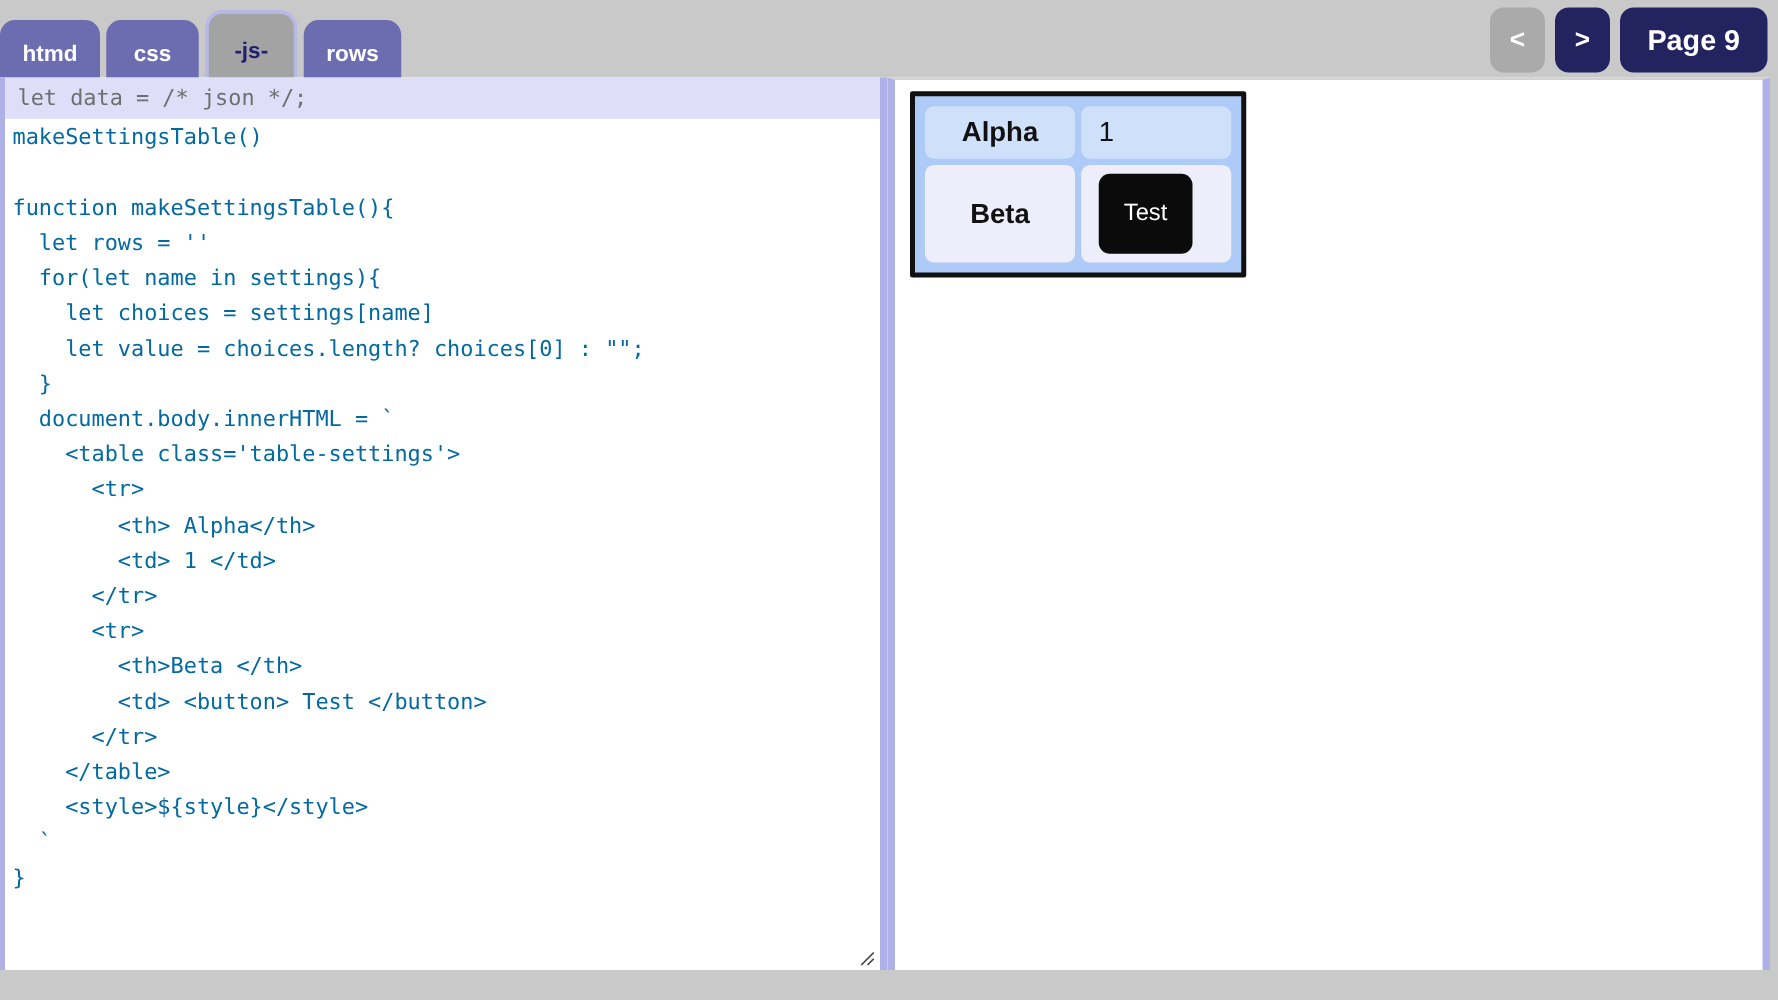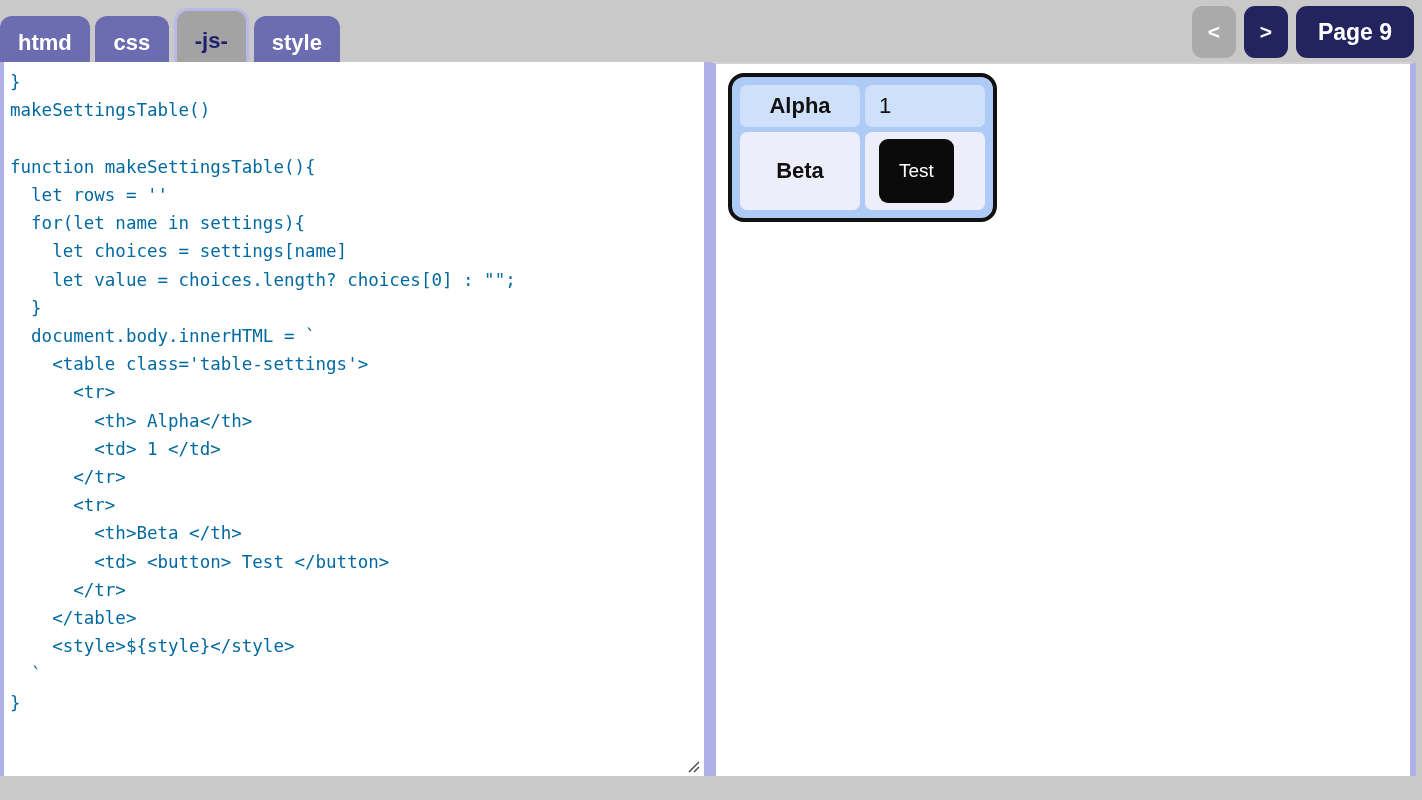--- a/index.html
+++ b/index.html
@@ -20,21 +20,21 @@
   .tab{
     height:54px;
     min-width:74px;
     margin-right:5px;
     padding:0 18px;
     background:#6c6cb0;
     color:#ffffff;
     border:none;
     border-radius:12px 12px 0 0;
     font-family:"Liberation Sans", sans-serif;
-    font-size:22px;
+    font-size:18px;
     font-weight:bold;
     display:flex;align-items:center;justify-content:center;
     cursor:pointer;
     box-sizing:border-box;
   }
   .tab.active{
     background:#a3a3a3;
     color:#20206e;
     border:3px solid #b9b9e8;
     border-bottom:none;
@@ -110,21 +110,21 @@
     border-right:6px solid #b0b0e8;
     box-sizing:border-box;
     overflow:hidden;
   }
   .table-settings{
     position:absolute;left:12px;top:9px;
     border-collapse:separate;
     border-spacing:5px;
     background:#aecbf7;
     border:4px solid #111111;
-    border-radius:16px;
+    border-radius:2px;
     padding:3px;
   }
   .table-settings th,
   .table-settings td{
     border:none;
     border-radius:7px;
     padding:7px 14px;
     font-family:"Liberation Sans", sans-serif;
     font-size:22px;
     text-align:left;
@@ -158,21 +158,21 @@
 <body>
 
 <div class="app">
 
   <div class="topbar">
 
     <div class="tabs">
       <button class="tab">htmd</button>
       <button class="tab">css</button>
       <button class="tab active">-js-</button>
-      <button class="tab">style</button>
+      <button class="tab">rows</button>
     </div>
 
     <div class="navbtns">
       <button class="navbtn disabled">&lt;</button>
       <button class="navbtn">&gt;</button>
       <button class="navbtn page">Page 9</button>
     </div>
 
   </div>
 
@@ -194,20 +194,23 @@
         &lt;td&gt; 1 &lt;/td&gt;
       &lt;/tr&gt;
       &lt;tr&gt;
         &lt;th&gt;Beta &lt;/th&gt;
         &lt;td&gt; &lt;button&gt; Test &lt;/button&gt;
       &lt;/tr&gt;
     &lt;/table&gt;
     &lt;style&gt;${style}&lt;/style&gt;
   `
 }</pre>
+    <div class="firstline">
+      <span>let data = /* json */;</span>
+    </div>
     <div class="resize-handle">
       <svg width="16" height="16" viewBox="0 0 16 16">
         <path d="M14 4 L4 14 M14 9 L9 14" stroke="#444" stroke-width="1.4" fill="none"></path>
       </svg>
     </div>
   </div>
 
   <div class="preview">
     <table class="table-settings">
       <tbody>

